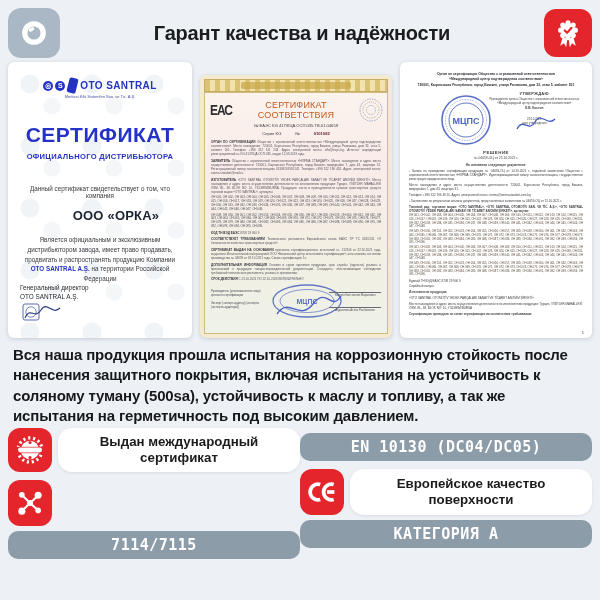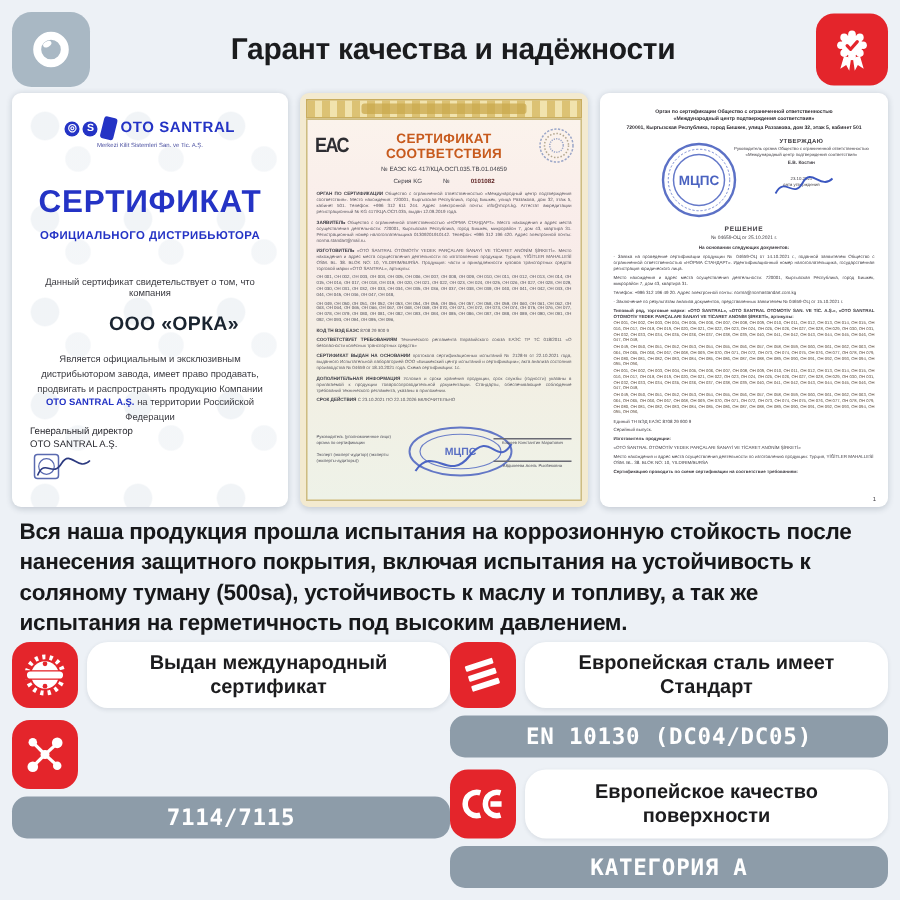--- a/index.html
+++ b/index.html
@@ -33,29 +33,29 @@
   .c1-subtitle{font-size:7.6px;font-weight:800;color:#2433c5;letter-spacing:.3px;margin-top:5px;}
   .c1-intro{font-size:6.3px;color:#3a3a40;margin-top:24px;}
   .c1-company{font-size:13px;font-weight:800;color:#1a2430;margin-top:9px;letter-spacing:.2px;margin-left:32px;}
   .c1-body{font-size:6.3px;color:#3a3a40;line-height:1.55;margin-top:12px;width:152px;}
   .c1-brand{color:#2433c5;font-weight:700;}
   .c1-signer{position:absolute;left:12px;bottom:36px;text-align:left;font-size:6.4px;color:#2a2a30;line-height:1.4;}
   .c1-stamp{position:absolute;left:14px;bottom:10px;}
   .c1-year{position:absolute;bottom:12px;left:0;right:0;text-align:center;font-size:7.5px;font-weight:800;color:#22232a;}
 
   
-  .cert2{width:192px;background:#f3ead0;padding:4px;}
+  .cert2{width:192px;background:#f3ead0;padding:4px;margin-top:13px;}
   .c2-band{height:11px;border:1px solid #c9ad5e;background:repeating-linear-gradient(90deg,#dcc274 0 5px,#f1e3ae 5px 10px);position:relative;}
   .c2-band::after{content:"";position:absolute;left:20%;right:20%;top:2px;bottom:2px;background:#c9a84c;border-radius:2px;opacity:.75;}
   .c2-in{position:absolute;top:17px;left:4px;right:4px;bottom:4px;border:1px solid #cdbc82;
      background:linear-gradient(180deg,#fbf3ec 0%,#f9ecea 30%,#f3efe3 65%,#eef2e8 100%);
      padding:3px 6px;box-sizing:border-box;}
   .c2-eac{position:absolute;left:5px;top:10px;font-size:12px;font-weight:800;color:#2d2d32;letter-spacing:-1px;transform:scaleY(1.15);}
   .c2-seal{position:absolute;right:3px;top:4px;}
-  .c2-title{text-align:center;font-size:9px;font-weight:700;color:#c75a1d;margin:4px 24px 0;letter-spacing:.2px;}
+  .c2-title{text-align:center;font-size:9px;font-weight:400;color:#c75a1d;margin:4px 24px 0;letter-spacing:.2px;}
   .c2-number{text-align:center;font-size:4.1px;color:#3c3c44;margin-top:3px;}
   .c2-series{display:flex;justify-content:center;gap:14px;font-size:4.1px;color:#3c3c44;margin-top:3px;}
   .c2-serial{color:#5a1f1f;font-weight:700;}
   .c2-secs{margin-top:4px;font-size:3px;line-height:1.35;color:#57555e;text-align:justify;}
   .c2-sec{margin-bottom:2.5px;}
   .c2-h{font-weight:800;color:#3b3b44;font-size:3.1px;display:inline;}
   .c2-codes{font-size:2.9px;line-height:1.3;color:#4c4c58;text-align:justify;margin:2px 0;}
   .c2-bottom{position:absolute;left:6px;right:6px;bottom:3px;height:44px;font-size:2.8px;color:#4c4c58;}
   .c2-blabels{position:absolute;left:0;top:4px;width:58px;line-height:1.4;text-align:left;}
   .c2-blabel{margin-bottom:4px;}
@@ -300,32 +300,20 @@
               <circle cx="12.5" cy="35.5" r="5"></circle>
               <circle cx="35.5" cy="34.5" r="4"></circle>
             </g>
           </svg>
         </div>
       </div>
       <div class="banner">7114/7115</div>
     </div>
 
     <div class="col">
-      <div class="frow">
-        <div class="ftile">
-          <svg width="34" height="34" viewBox="0 0 48 48">
-            <g transform="rotate(-18 24 24)" fill="#ffffff">
-              <rect x="10" y="11" width="27" height="5.6" rx="1"></rect>
-              <rect x="10" y="20.8" width="27" height="5.6" rx="1"></rect>
-              <rect x="10" y="30.6" width="27" height="5.6" rx="1"></rect>
-            </g>
-          </svg>
-        </div>
-        <div class="fcard">Европейская сталь имеет Стандарт</div>
-      </div>
       <div class="banner">EN 10130 (DC04/DC05)</div>
 
       <div class="frow frow2">
         <div class="ftile">
           <svg width="34" height="34" viewBox="0 0 48 48">
             <g fill="none" stroke="#ffffff" stroke-width="5.2">
               <path d="M21.5 13.5 A 11 11 0 1 0 21.5 34.5"></path>
               <path d="M40.5 13.5 A 11 11 0 1 0 40.5 34.5"></path>
               <path d="M31 24 H 41.5"></path>
             </g>

